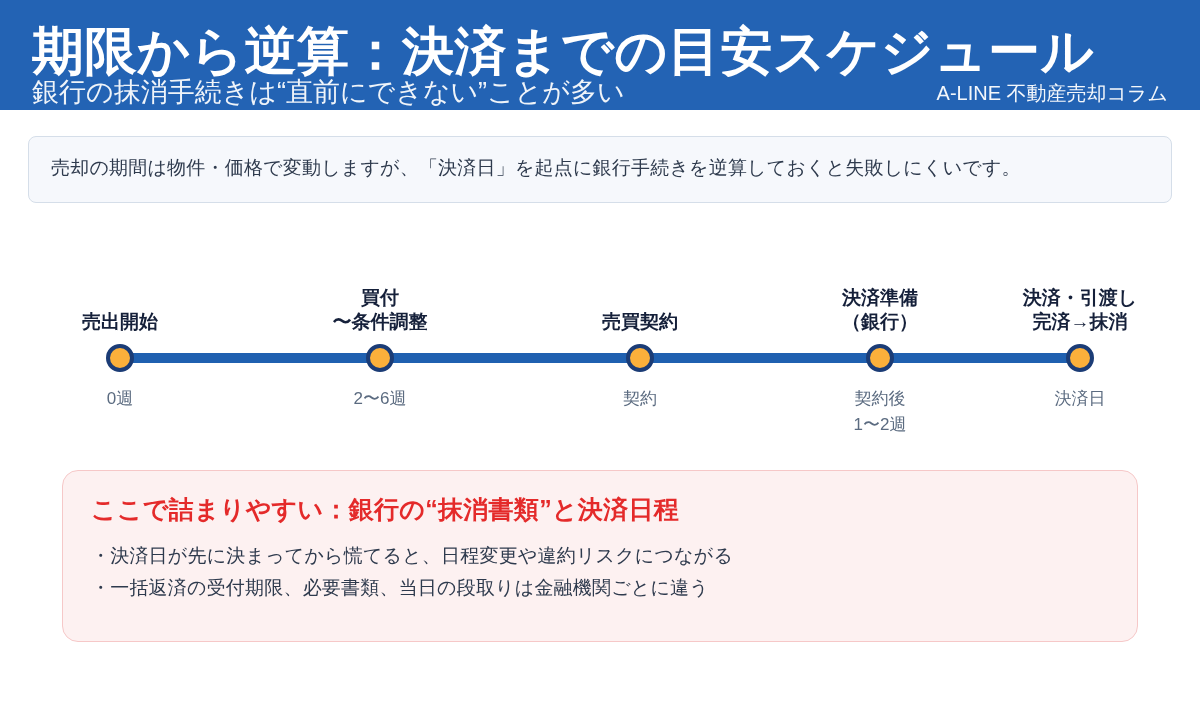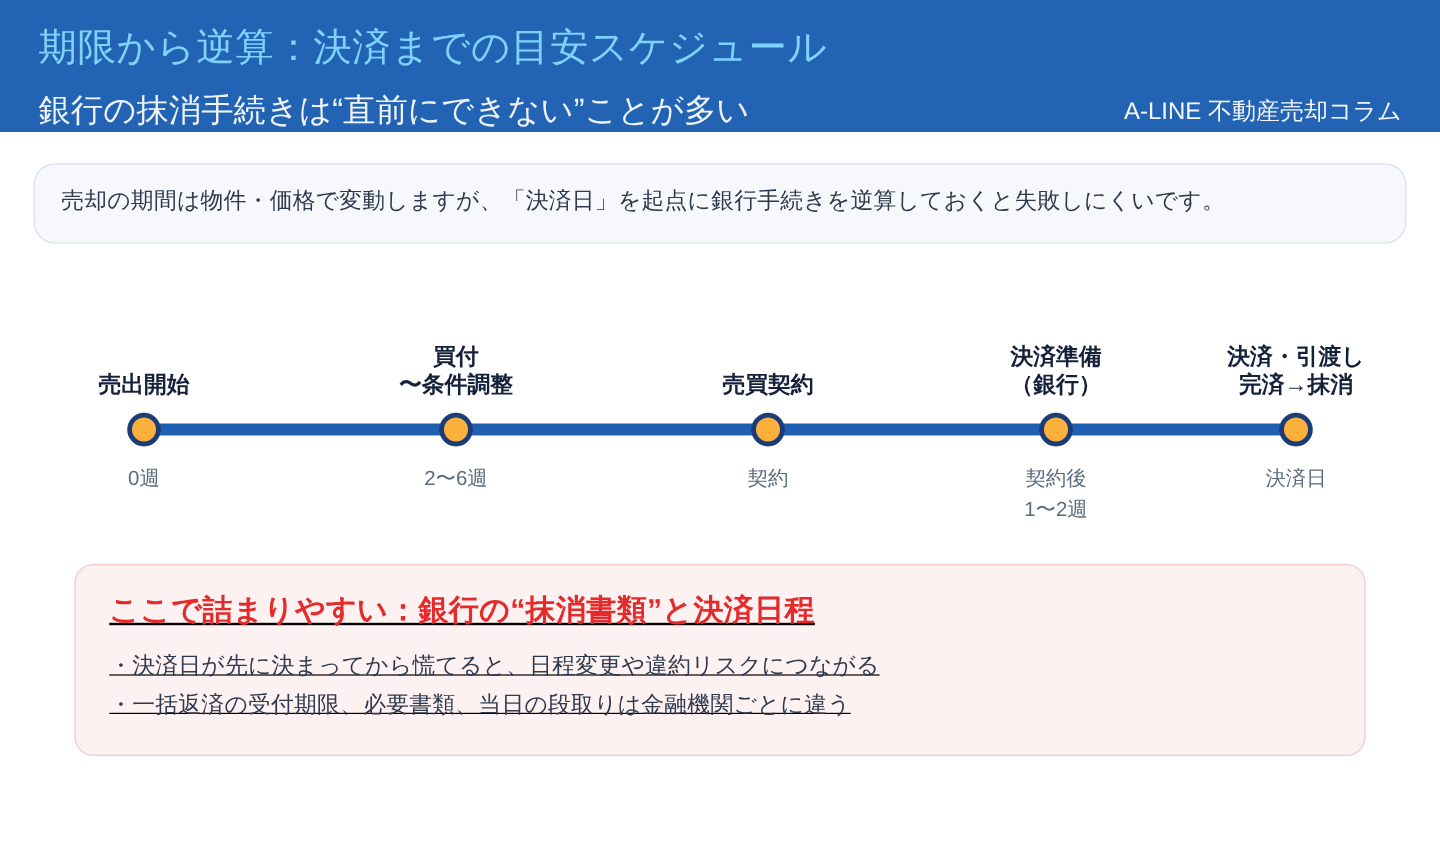--- a/index.html
+++ b/index.html
@@ -22,23 +22,23 @@
     top: 0;
     width: 1200px;
     height: 110px;
     background: #2363B4;
     overflow: hidden;
   }
   .header-title {
     position: absolute;
     left: 32px;
     top: 22px;
-    font-size: 32px;
-    font-weight: normal;
-    color: #7dd3fc;
+    font-size: 52px;
+    font-weight: bold;
+    color: #ffffff;
     letter-spacing: 0.5px;
     white-space: nowrap;
     line-height: 1.12;
   }
   .header-subtitle {
     position: absolute;
     left: 32px;
     top: 78px;
     font-size: 27px;
     color: #ffffff;
@@ -60,21 +60,21 @@
   
   .intro-box {
     position: absolute;
     left: 28px;
     top: 136px;
     width: 1144px;
     box-sizing: border-box;
     padding: 16px 32px 18px 22px;
     background: #F6F8FC;
     border: 1.5px solid #D5DEE9;
-    border-radius: 18px;
+    border-radius: 8px;
   }
   .intro-text {
     font-size: 19px;
     color: #2E3A4D;
     line-height: 1.62;
     letter-spacing: 0.2px;
   }
 
   
   .timeline {
@@ -141,25 +141,24 @@
     white-space: pre-line;
   }
 
   
   .warn-box {
     position: absolute;
     left: 62px;
     top: 470px;
     width: 1076px;
     box-sizing: border-box;
-    padding: 22px 28px 24px 28px;
+    padding: 22px 28px 36px 28px;
     background: #FDF1F1;
     border: 1.5px solid #F6C8C8;
     border-radius: 16px;
-    text-decoration: underline;
   }
   .warn-heading {
     font-size: 25px;
     font-weight: bold;
     color: #E42A2A;
     line-height: 1.3;
     margin-bottom: 14px;
     letter-spacing: 0.3px;
   }
   .warn-list {

